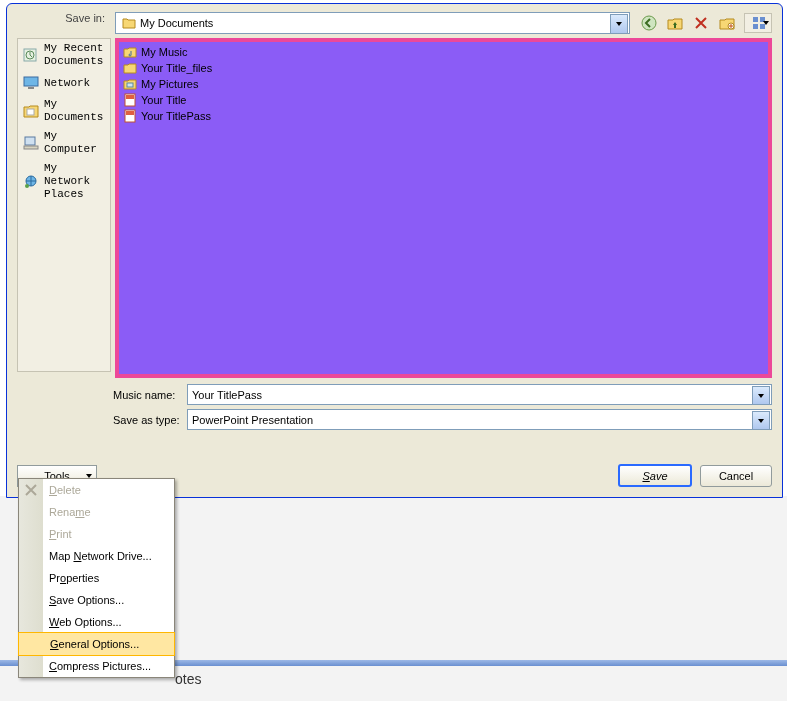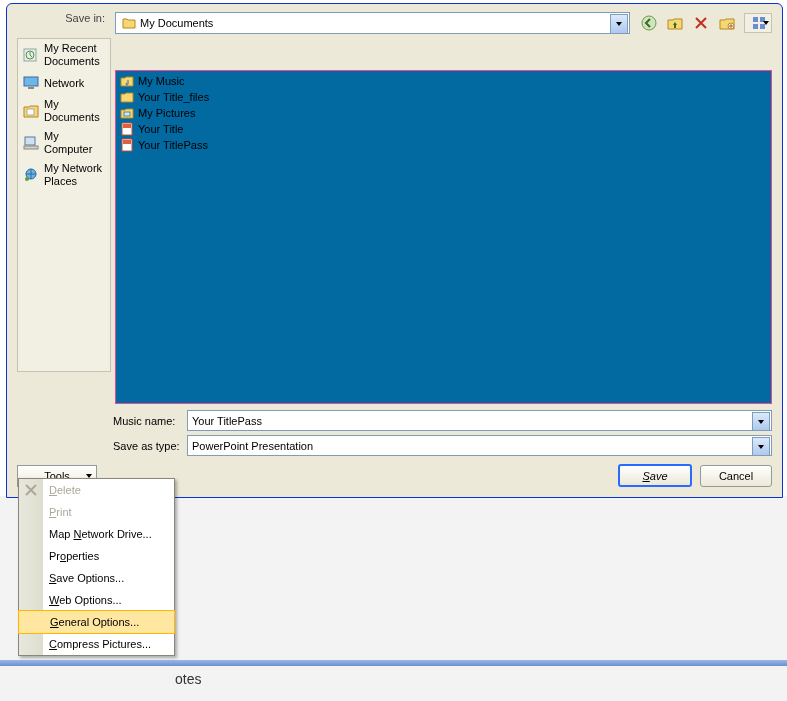--- a/index.html
+++ b/index.html
@@ -11,23 +11,23 @@
 .closebtn { background:linear-gradient(#f08080,#e03010); color:white; }
 .toprow { display:flex; padding:8px 10px 4px 14px; }
 .toprow .lbl { width:84px; text-align:right; padding-right:10px; color:#444; }
 .save-in-box { flex:1; height:20px; background:#fff; border:1px solid #7f9db9; display:flex; align-items:center; padding:0 2px; position:relative; }
 .save-in-box .fldicon { width:14px; height:12px; margin:0 4px; }
 .save-in-box .dd { position:absolute; right:1px; top:1px; width:16px; height:18px; background:linear-gradient(#dbeafc,#afc8ef); border:1px solid #7f9db9; display:flex; align-items:center; justify-content:center; }
 .toolicons { display:flex; align-items:center; margin-left:10px; gap:8px; }
 .ticon { width:18px; height:18px; display:flex; align-items:center; justify-content:center; }
 .body-area { display:flex; padding:0 10px; }
 .sidebar { width:92px; background:#f2efe3; border:1px solid #c6c3b3; height:332px; }
-.sitem { display:flex; align-items:center; padding:3px 4px; gap:4px; line-height:13px; }
+.sitem { display:flex; align-items:center; padding:3px 4px; gap:4px; line-height:13px;font-family:Liberation Mono, monospace; }
 .sicon { width:18px; height:18px; flex-shrink:0; }
-.filepane { flex:1; height:332px; background:#0369a1; border:1px solid #ec4899; margin-left:4px; overflow:auto;margin-top:32px; }
+.filepane { flex:1; height:332px; background:#8b5cf6; border:4px solid #ec4899; margin-left:4px; overflow:auto; }
 .flist { padding:2px; }
 .fitem { display:flex; align-items:center; height:16px; padding:0 2px; gap:4px; }
 .ficon { width:14px; height:14px; flex-shrink:0; }
 .below { display:flex; padding:6px 10px 0 10px; }
 .below .spacer { width:96px; }
 .below .fields { flex:1; }
 .frow { display:flex; align-items:center; margin-bottom:4px; }
 .frow .flbl { width:74px; }
 .frow .finput { flex:1; height:19px; background:#fff; border:1px solid #7f9db9; display:flex; align-items:center; padding:0 4px; position:relative; }
 .frow .finput .dd { position:absolute; right:1px; top:1px; width:16px; height:17px; background:linear-gradient(#dbeafc,#afc8ef); border:1px solid #7f9db9; display:flex; align-items:center; justify-content:center; }
@@ -228,20 +228,23 @@
 <div class="menu">
   <div class="mstrip"></div>
   <div id="menu-items">
       <div class="mitem disabled">
         <span class="micon"><svg viewBox="0 0 16 16">
             <path d="M3 3l10 10M13 3L3 13" stroke="#aca899" stroke-width="2"></path>
           </svg></span>
         <span><span class="u">D</span>elete</span>
       </div>
       <div class="mitem disabled">
+        <span>Rena<span class="u">m</span>e</span>
+      </div>
+      <div class="mitem disabled">
         <span><span class="u">P</span>rint</span>
       </div>
       <div class="mitem">
         <span>Map <span class="u">N</span>etwork Drive...</span>
       </div>
       <div class="mitem">
         <span>Pr<span class="u">o</span>perties</span>
       </div>
       <div class="mitem">
         <span><span class="u">S</span>ave Options...</span>

